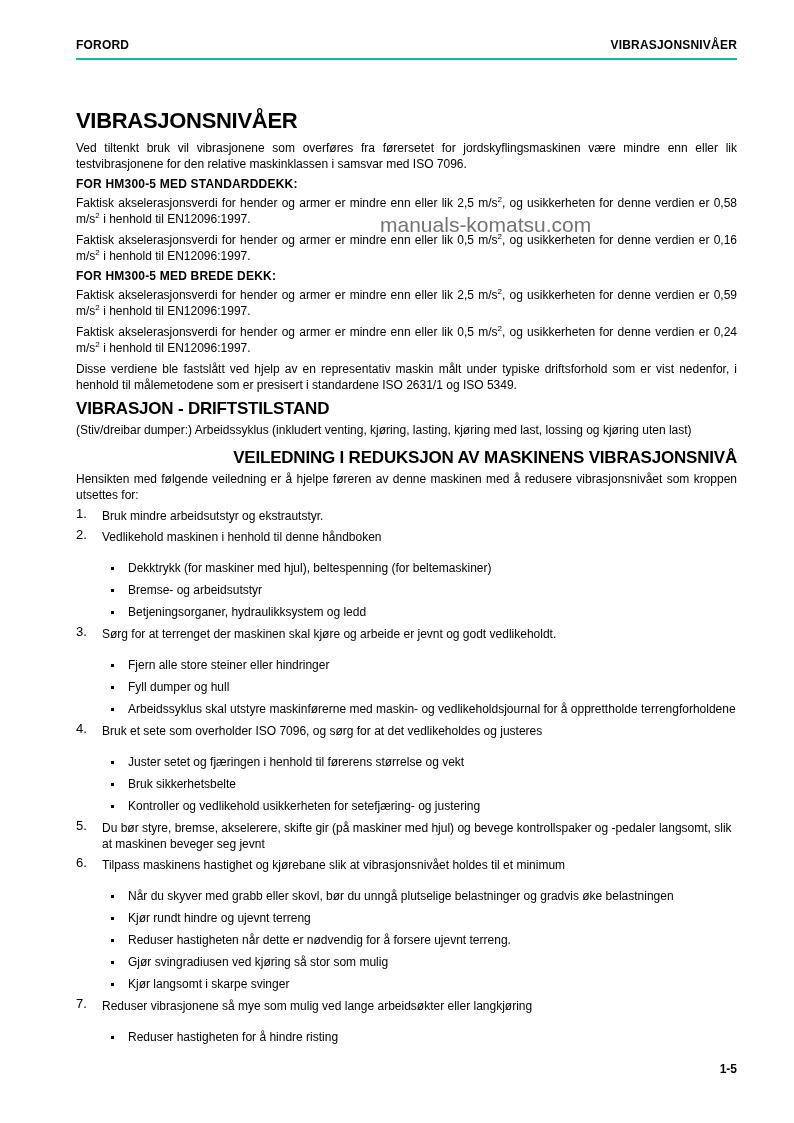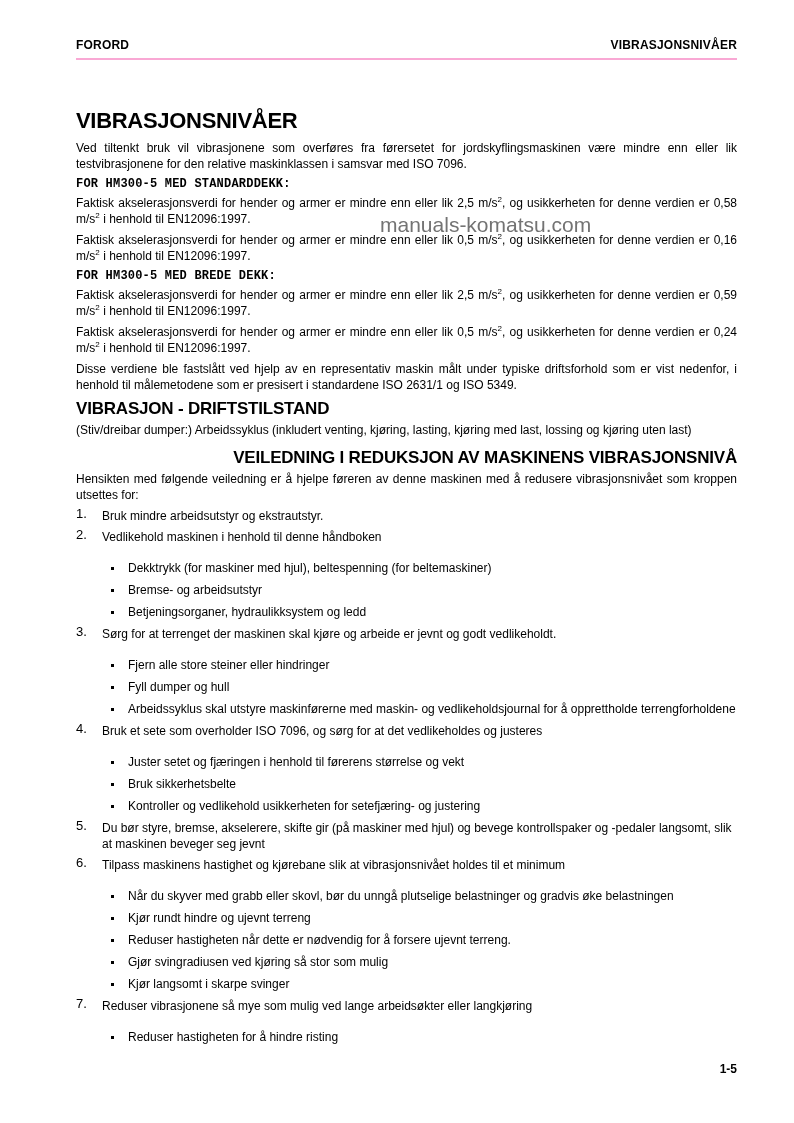--- a/index.html
+++ b/index.html
@@ -1,28 +1,28 @@
 <!DOCTYPE html>
 <html><head>
 <meta charset="utf-8">
 <style>
   html, body { margin:0; padding:0; background:#fff; }
   body { width:794px; height:1123px; position:relative; overflow:hidden;
          font-family:"Liberation Sans", sans-serif; color:#000; }
   .hdr { position:absolute; left:76px; right:57px; top:38px; height:20px;
-         border-bottom:2px solid #f9a8d4; }
+         border-bottom:2px solid #14b8a6; }
   .hdr span { position:absolute; top:0; font-weight:bold; font-size:12px; letter-spacing:0.2px; }
   .hdr .l { left:0; }
   .hdr .r { right:0; }
   .content { position:absolute; left:76px; width:661px; top:108px; }
   h1 { font-size:22px; font-weight:bold; margin:0 0 6px 0; letter-spacing:-0.3px; }
   h2 { font-size:17px; font-weight:bold; margin:6px 0 3px 0; letter-spacing:-0.2px; }
   p { font-size:12px; line-height:16px; margin:0 0 5px 0; text-align:justify;
       transform-origin:left; }
-  .sub { font-size:12px; font-weight:bold; margin:0 0 4px 0; letter-spacing:0.2px;font-family:Liberation Mono, monospace; }
+  .sub { font-size:12px; font-weight:bold; margin:0 0 4px 0; letter-spacing:0.2px; }
   sup { font-size:8px; line-height:0; }
   ol.steps { list-style:none; padding:0; margin:0; }
   ol.steps > li { position:relative; padding-left:26px; font-size:12px; line-height:16px; margin-bottom:5px; }
   ol.steps > li > .num { position:absolute; left:0; top:-2px; font-size:13px; }
   ul.bul { list-style:none; padding:0; margin:15px 0 0 0; }
   ul.bul > li { position:relative; padding-left:26px; font-size:12px; line-height:16px; margin-bottom:6px; }
   ul.bul > li::before { content:""; position:absolute; left:9px; top:7px; width:3px; height:3px; background:#000; }
   .wm { position:absolute; left:380px; top:213px; font-size:21px; color:#737373; }
   .pg { position:absolute; right:57px; top:1062px; font-weight:bold; font-size:12px; }
 </style>

